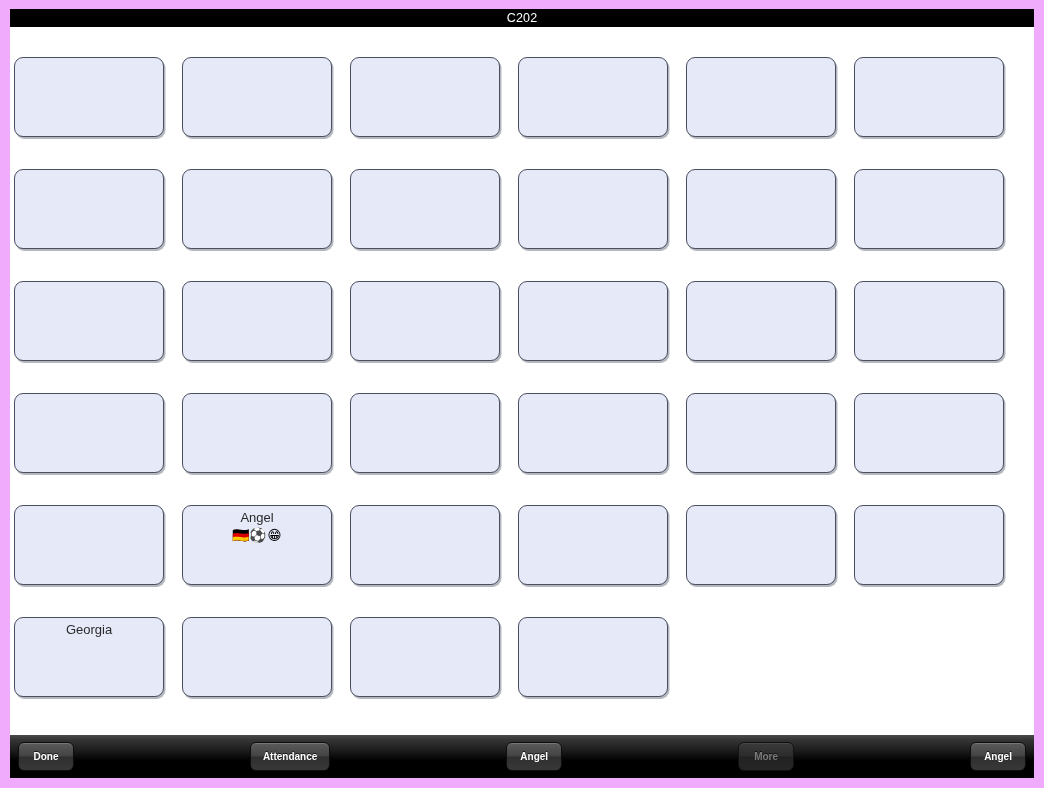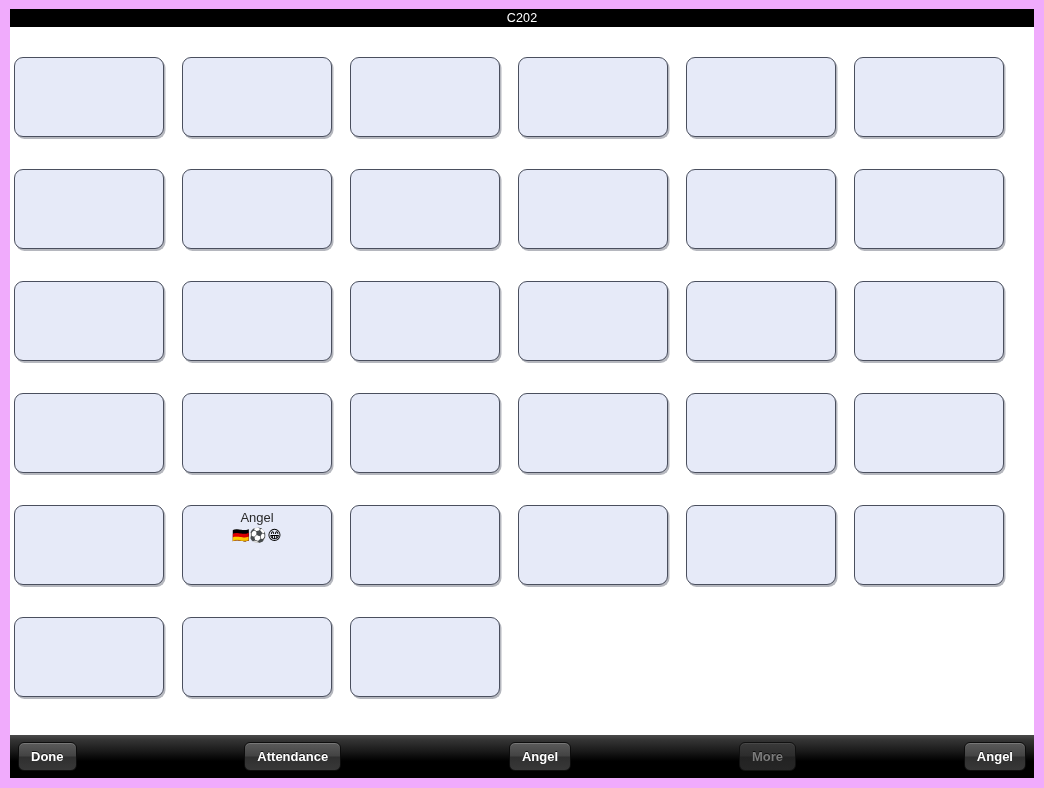--- a/index.html
+++ b/index.html
@@ -125,21 +125,21 @@
     display: inline-block;
     box-sizing: border-box;
     min-width: 56px;
     height: 29px;
     line-height: 27px;
     padding: 0 12px;
     border-radius: 6px;
     border: 1px solid #0d0d0d;
     background: linear-gradient(to bottom, #5b5b5b 0%, #434343 48%, #2f2f2f 52%, #383838 100%);
     color: #ffffff;
-    font-size: 13px;
+    font-size: 10px;
     font-weight: bold;
     text-align: center;
     font-family: "Liberation Sans", sans-serif;
     text-shadow: 0 -1px 0 rgba(0,0,0,0.7);
     box-shadow: inset 0 1px 0 rgba(255,255,255,0.18);
     cursor: pointer;
     white-space: nowrap;
   }
 
   .toolbar-button.is-disabled {
@@ -188,20 +188,24 @@
           <div class="student-card is-empty"></div>
           <div class="student-card is-empty"></div>
           <div class="student-card">
             <div class="student-name">Angel</div>
             <div class="student-badges">🇩🇪⚽😁</div>
           </div>
           <div class="student-card is-empty"></div>
           <div class="student-card is-empty"></div>
           <div class="student-card is-empty"></div>
           <div class="student-card is-empty"></div>
+          <div class="student-card">
+            <div class="student-name">Georgia</div>
+            <div class="student-badges"></div>
+          </div>
           <div class="student-card is-empty"></div>
           <div class="student-card is-empty"></div>
           <div class="student-card is-empty"></div>
         </div>
     </div>
 
     <div id="bottom-toolbar">
       <div class="toolbar-button">Done</div>
       <div class="toolbar-spacer"></div>
       <div class="toolbar-button">Attendance</div>

